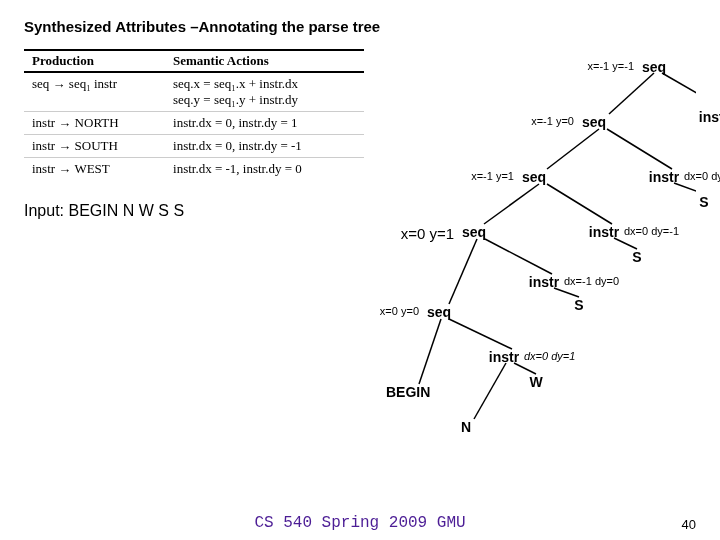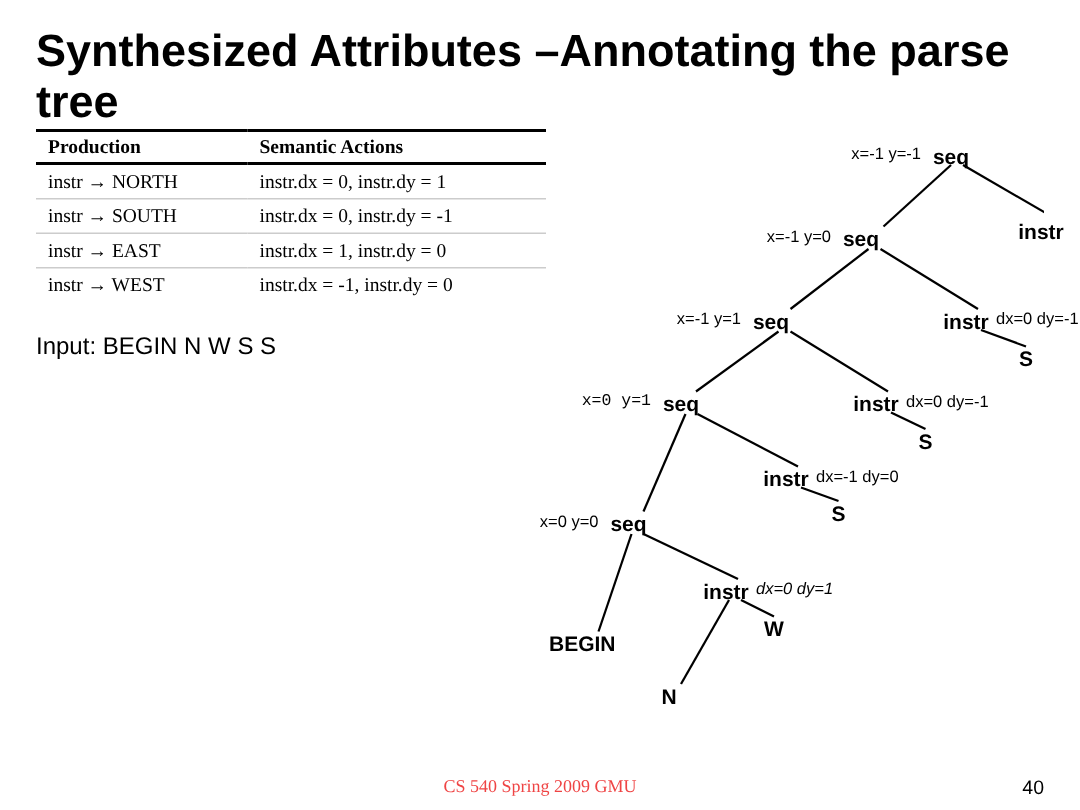--- a/index.html
+++ b/index.html
@@ -12,26 +12,28 @@
       overflow: hidden;
       position: relative;
     }
     .page {
       width: 720px;
       height: 540px;
       padding: 18px 24px 12px 24px;
       position: relative;
     }
     h1 {
-      font-size: 30px;
+      font-size: 15px;
       font-weight: bold;
+      margin-bottom: 14px;
       font-family: Arial, sans-serif;
     }
     .content-area {
       display: flex;
+      gap: 20px;
     }
     .left-panel {
       flex: 0 0 340px;
     }
     table {
       border-collapse: collapse;
       font-size: 13px;
       width: 100%;
     }
     table th {
@@ -69,23 +71,23 @@
       height: 100%;
       pointer-events: none;
     }
     .page-footer {
       position: absolute;
       bottom: 8px;
       left: 0;
       right: 0;
       display: flex;
       justify-content: center;
-      font-size: 12px;
-      color: #ef4444;
-      font-family: Liberation Serif, serif;
+      font-size: 16px;
+      color: #4c1d95;
+      font-family: Liberation Mono, monospace;
     }
     .page-number {
       position: absolute;
       bottom: 8px;
       right: 24px;
       font-size: 13px;
       font-family: Arial, sans-serif;
     }
   </style>
 </head>
@@ -98,31 +100,31 @@
 
     <div class="left-panel">
       <table>
         <thead>
           <tr>
             <th>Production</th>
             <th>Semantic Actions</th>
           </tr>
         </thead>
         <tbody id="table-body">
+        <tr>
+              <td style="font-style: normal; white-space: nowrap;">seq → seq₁ instr</td>
+              <td>seq.x = seq₁.x + instr.dx<br>seq.y = seq₁.y + instr.dy</td>
+            </tr>
             <tr>
               <td style="font-style: normal; white-space: nowrap;">instr → NORTH</td>
               <td>instr.dx = 0, instr.dy = 1</td>
             </tr>
             <tr>
               <td style="font-style: normal; white-space: nowrap;">instr → SOUTH</td>
               <td>instr.dx = 0, instr.dy = -1</td>
-            </tr>
-            <tr>
-              <td style="font-style: normal; white-space: nowrap;">instr → EAST</td>
-              <td>instr.dx = 1, instr.dy = 0</td>
             </tr>
             <tr>
               <td style="font-style: normal; white-space: nowrap; margin-left: 20px;">instr → WEST</td>
               <td>instr.dx = -1, instr.dy = 0</td>
             </tr>
           </tbody>
       </table>
       <div class="input-line">Input:  BEGIN N W S S</div>
     </div>
 
@@ -152,21 +154,21 @@
           <div style="position: absolute; left: 192px; top: 65px; width: 36px; text-align: center; font-size: 14px; font-family: Arial, sans-serif; font-weight: bold;">seq<div style="position: absolute; right: 38px; top: 0px; font-size: 11px; font-weight: normal; white-space: nowrap; text-align: right; line-height: 1.3;">x=-1
 y=0</div></div>
           <div style="position: absolute; left: 262px; top: 120px; width: 36px; text-align: center; font-size: 14px; font-family: Arial, sans-serif; font-weight: bold;">instr<div style="position: absolute; left: 38px; top: 0px; font-size: 11px; font-weight: normal; white-space: nowrap; text-align: left; line-height: 1.3;">dx=0
 dy=-1</div></div>
           <div style="position: absolute; left: 302px; top: 145px; width: 36px; text-align: center; font-size: 14px; font-family: Arial, sans-serif; font-weight: bold;">S</div>
           <div style="position: absolute; left: 132px; top: 120px; width: 36px; text-align: center; font-size: 14px; font-family: Arial, sans-serif; font-weight: bold;">seq<div style="position: absolute; right: 38px; top: 0px; font-size: 11px; font-weight: normal; white-space: nowrap; text-align: left; line-height: 1.3;">x=-1
 y=1</div></div>
           <div style="position: absolute; left: 202px; top: 175px; width: 36px; text-align: center; font-size: 14px; font-family: Arial, sans-serif; font-weight: bold;">instr<div style="position: absolute; left: 38px; top: 0px; font-size: 11px; font-weight: normal; white-space: nowrap; text-align: left; line-height: 1.3;">dx=0
 dy=-1</div></div>
           <div style="position: absolute; left: 235px; top: 200px; width: 36px; text-align: center; font-size: 14px; font-family: Arial, sans-serif; font-weight: bold;">S</div>
-          <div style="position: absolute; left: 72px; top: 175px; width: 36px; text-align: center; font-size: 14px; font-family: Arial, sans-serif; font-weight: bold;">seq<div style="position: absolute; right: 38px; top: 0px; font-size: 11px; font-weight: normal; white-space: nowrap; text-align: center; line-height: 1.3; font-family: Liberation Mono, monospace;">x=0
+          <div style="position: absolute; left: 72px; top: 175px; width: 36px; text-align: center; font-size: 14px; font-family: Arial, sans-serif; font-weight: bold;">seq<div style="position: absolute; right: 38px; top: 0px; font-size: 15px; font-weight: normal; white-space: nowrap; text-align: center; line-height: 1.3;">x=0
 y=1</div></div>
           <div style="position: absolute; left: 142px; top: 225px; width: 36px; text-align: center; font-size: 14px; font-family: Arial, sans-serif; font-weight: bold;">instr<div style="position: absolute; left: 38px; top: 0px; font-size: 11px; font-weight: normal; white-space: nowrap; text-align: left; line-height: 1.3;">dx=-1
 dy=0</div></div>
           <div style="position: absolute; left: 177px; top: 248px; width: 36px; text-align: center; font-size: 14px; font-family: Arial, sans-serif; font-weight: bold;">S</div>
           <div style="position: absolute; left: 37px; top: 255px; width: 36px; text-align: center; font-size: 14px; font-family: Arial, sans-serif; font-weight: bold;">seq<div style="position: absolute; right: 38px; top: 0px; font-size: 11px; font-weight: normal; white-space: nowrap; text-align: right; line-height: 1.3;">x=0
 y=0</div></div>
           <div style="position: absolute; left: 102px; top: 300px; width: 36px; text-align: center; font-size: 14px; font-family: Arial, sans-serif; font-weight: bold;">instr<div style="position: absolute; left: 38px; top: 0px; font-size: 11px; font-weight: normal; white-space: nowrap; text-align: left; line-height: 1.3; font-style: italic;">dx=0
 dy=1</div></div>
           <div style="position: absolute; left: 134px; top: 325px; width: 36px; text-align: center; font-size: 14px; font-family: Arial, sans-serif; font-weight: bold;">W</div>
           <div style="position: absolute; left: 2px; top: 335px; width: 36px; text-align: center; font-size: 14px; font-family: Arial, sans-serif; font-weight: bold;">BEGIN</div>

